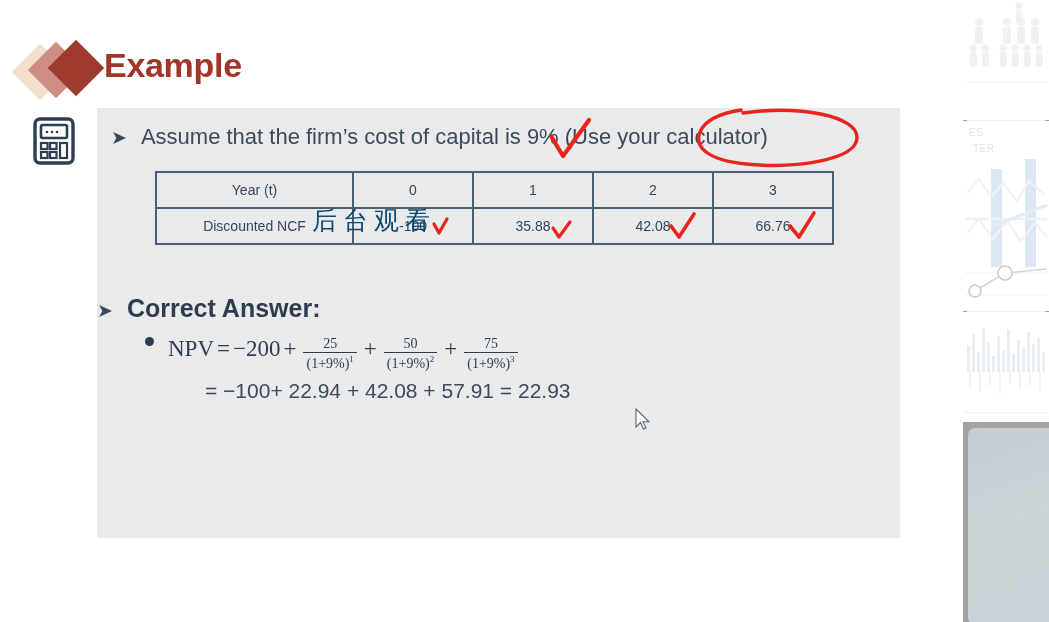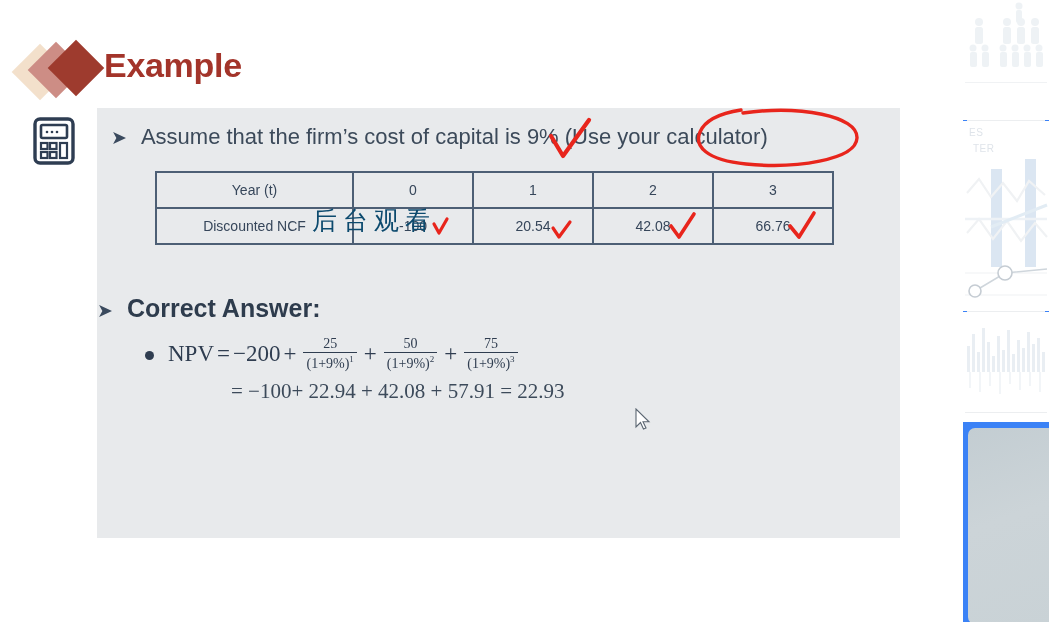--- a/index.html
+++ b/index.html
@@ -72,21 +72,21 @@
     position: absolute; left: 215px; top: 64px;
     font-size: 25px; letter-spacing: 6px;
     color: #0c4a6e; z-index: 3; pointer-events: none;
     font-family: "DejaVu Sans", sans-serif;
     margin-top: 32px;
   }
 
   
   #formula-block { position: absolute; left: 48px; top: 228px; }
   #formula-line1 {
-    display: flex; align-items: center;
+    display: flex; 
     color: #2f3d50;
     font-family: "Liberation Serif", serif;
     font-size: 23px;
   }
   .dot-marker {
     width: 9px; height: 9px; border-radius: 50%;
     background: #2f3d50; margin-right: 14px; flex: 0 0 auto;
     position: relative; top: 1px;
   }
   .frac {
@@ -94,38 +94,38 @@
     margin: 0 4px; vertical-align: middle;
   }
   .frac .num { font-size: 14px; line-height: 1.15; padding: 0 4px; }
   .frac .den {
     font-size: 14px; line-height: 1.25;
     border-top: 1.4px solid #2f3d50; padding: 1px 3px 0 3px;
   }
   .frac .den sup { font-size: 9px; }
   .op { margin: 0 3px; }
   #formula-line2 {
-    margin-top: 7px; margin-left: 86px;
+    margin-top: 7px; margin-left: 60px;
     color: #3c4a5a;
-    font-family: Liberation Serif, serif;
+    font-family: Liberation Sans, sans-serif;
     font-size: 21px; white-space: nowrap;
   }
 
   
   #ink-layer { position: absolute; left: 0; top: 0; width: 1049px; height: 622px;
                pointer-events: none; z-index: 6; }
 
   
   #cursor { position: absolute; left: 634px; top: 408px; z-index: 8; }
 
   
   #sidebar {
     position: absolute; left: 963px; top: 0;
     width: 86px; height: 622px;
-    background: #3b82f6; overflow: hidden;
+    background: #a3a3a3; overflow: hidden;
   }
   .thumb { position: relative; width: 86px; background: #ffffff; }
   .thumb-sep { height: 1px; background: #eceef0; margin: 0 4px; }
   .thumb-label {
     position: absolute; color: #dfe4ea; font-size: 10px;
     letter-spacing: 0.5px;
   }
   #panel-card {
     position: absolute; left: 5px; top: 428px;
     width: 96px; height: 196px;
@@ -174,21 +174,21 @@
           <tr>
         <td class="rowhead">Year (t)</td>
         <td class="datacell">0</td>
         <td class="datacell">1</td>
         <td class="datacell">2</td>
         <td class="datacell">3</td>
       </tr>
       <tr>
         <td class="rowhead">Discounted NCF</td>
         <td class="datacell">-100</td>
-        <td class="datacell">20.54</td>
+        <td class="datacell">35.88</td>
         <td class="datacell">42.08</td>
         <td class="datacell">66.76</td>
       </tr>
     </tbody>
       </table>
 
     <div class="bullet-row" id="bullet-correct">
       <span class="arrow-marker">➤</span>
       <span class="bullet-text">Correct Answer:</span>
     </div>

